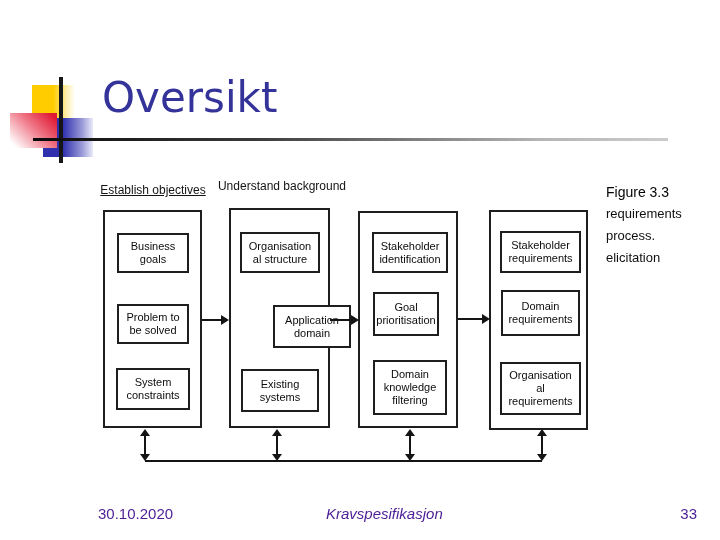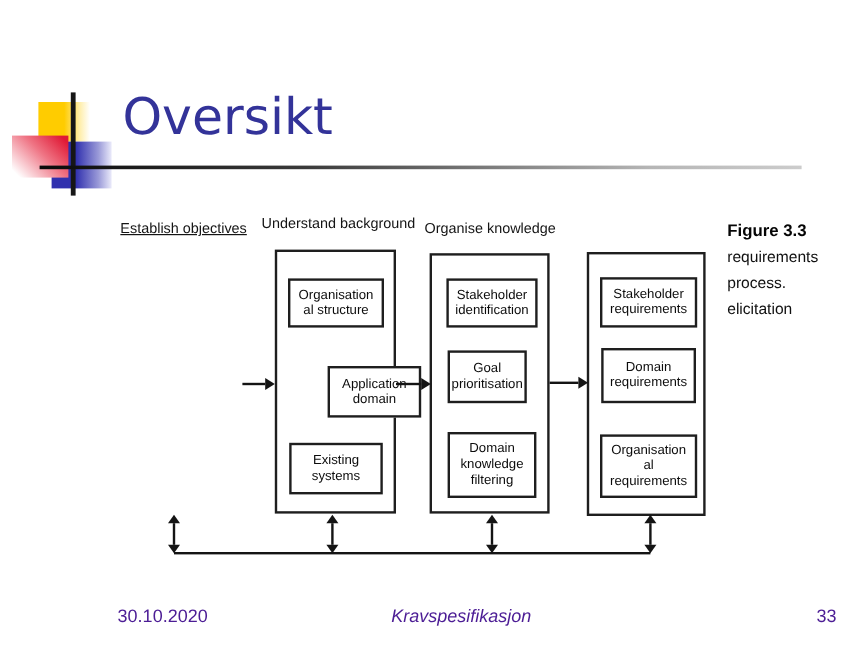--- a/index.html
+++ b/index.html
@@ -103,21 +103,21 @@
   }
   .varrow::after {
     content: ""; position: absolute; bottom: -7px; left: -4px;
     border-top: 7px solid #141414;
     border-left: 5px solid transparent; border-right: 5px solid transparent;
   }
   .va1 { left: 144px; } .va2 { left: 276px; } .va3 { left: 409px; } .va4 { left: 541px; }
 
   
   .fig-caption { position: absolute; left: 606px; top: 181px; width: 100px; color: #101010; }
-  .fig-caption .cap-title { font-size: 14px; line-height: 22px; font-weight: 700; color: #050505; }
+  .fig-caption .cap-title { font-size: 14px; line-height: 22px; font-weight: 400; color: #050505; }
   .fig-caption .cap-line  { font-size: 13px; line-height: 22px; }
 
   
   .footer-text { position: absolute; top: 505px; font-size: 15px; color: #4c1d95; white-space: nowrap; }
   .footer-date  { left: 98px; }
   .footer-label { left: 326px; font-style: italic; }
   .footer-page  { right: 23px; }
 </style>
 </head>
 <body>
@@ -127,22 +127,29 @@
   <div class="dec-yellow"></div>
   <div class="dec-blue"></div>
   <div class="dec-red"></div>
   <div class="dec-vline"></div>
   <div class="title-underline"></div>
 
   <div class="page-title">Oversikt</div>
 
   <div class="col-header hdr1">Establish objectives</div>
   <div class="col-header hdr2">Understand background</div>
-  <div class="col-header hdr3">Organise knowledge</div>
 
+  <div class="col col1">
+    <div class="pbox c1b1">Business
+goals</div>
+    <div class="pbox c1b2">Problem to
+be solved</div>
+    <div class="pbox c1b3">System
+constraints</div>
+  </div>
 
   <div class="col col2">
     <div class="pbox c2b1">Organisation
 al structure</div>
     <div class="pbox c2b2">Application
 domain</div>
     <div class="pbox c2b3">Existing
 systems</div>
   </div>
 

